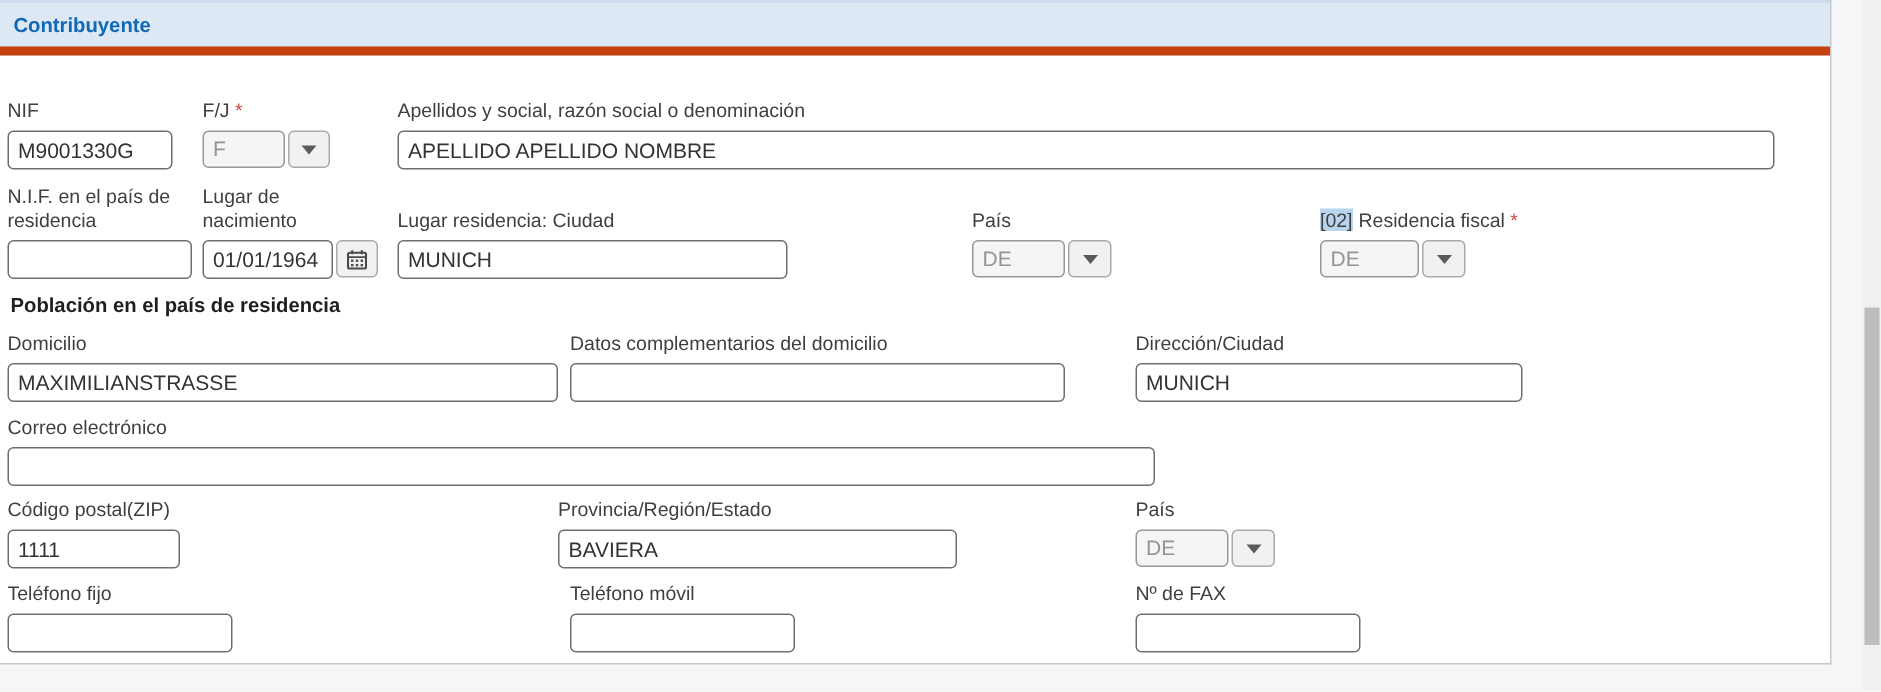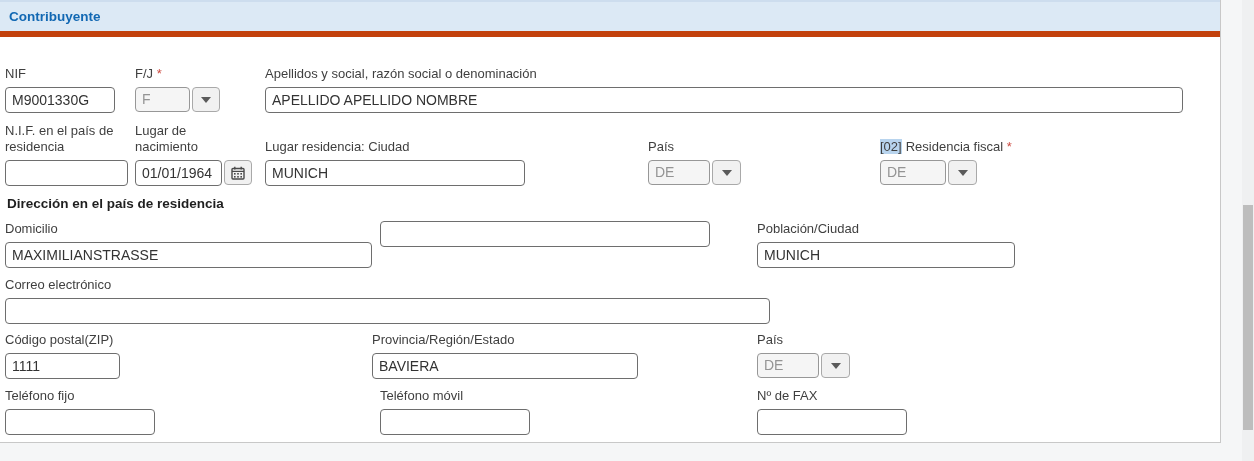--- a/index.html
+++ b/index.html
@@ -110,33 +110,34 @@
         <span class="req">*</span>
       </div>
       <div class="group">
         <div class="fake-inp" style="width:66px;">DE</div>
         <div class="addon-btn" style="width:29px;">
           <span class="caret"></span>
         </div>
       </div>
     </div>
 
-    <div class="section-heading">Dirección en el país de residencia</div>
+    <div class="section-heading">Población en el país de residencia</div>
 
     <div class="field" style="left:5px; top:221px;">
       <div class="lbl">Domicilio</div>
       <input class="inp" style="width: 367px;" value="MAXIMILIANSTRASSE">
     </div>
 
     <div class="field" style="left:380px; top:221px;">
+      <div class="lbl">Datos complementarios del domicilio</div>
       <input class="inp" style="width: 330px;" value="">
     </div>
 
     <div class="field" style="left:757px; top:221px;">
-      <div class="lbl">Población/Ciudad</div>
+      <div class="lbl">Dirección/Ciudad</div>
       <input class="inp" style="width: 258px;" value="MUNICH">
     </div>
 
     <div class="field" style="left:5px; top:277px;">
       <div class="lbl">Correo electrónico</div>
       <input class="inp" style="width: 765px;" value="">
     </div>
 
     <div class="field" style="left:5px; top:332px;">
       <div class="lbl">Código postal(ZIP)</div>

